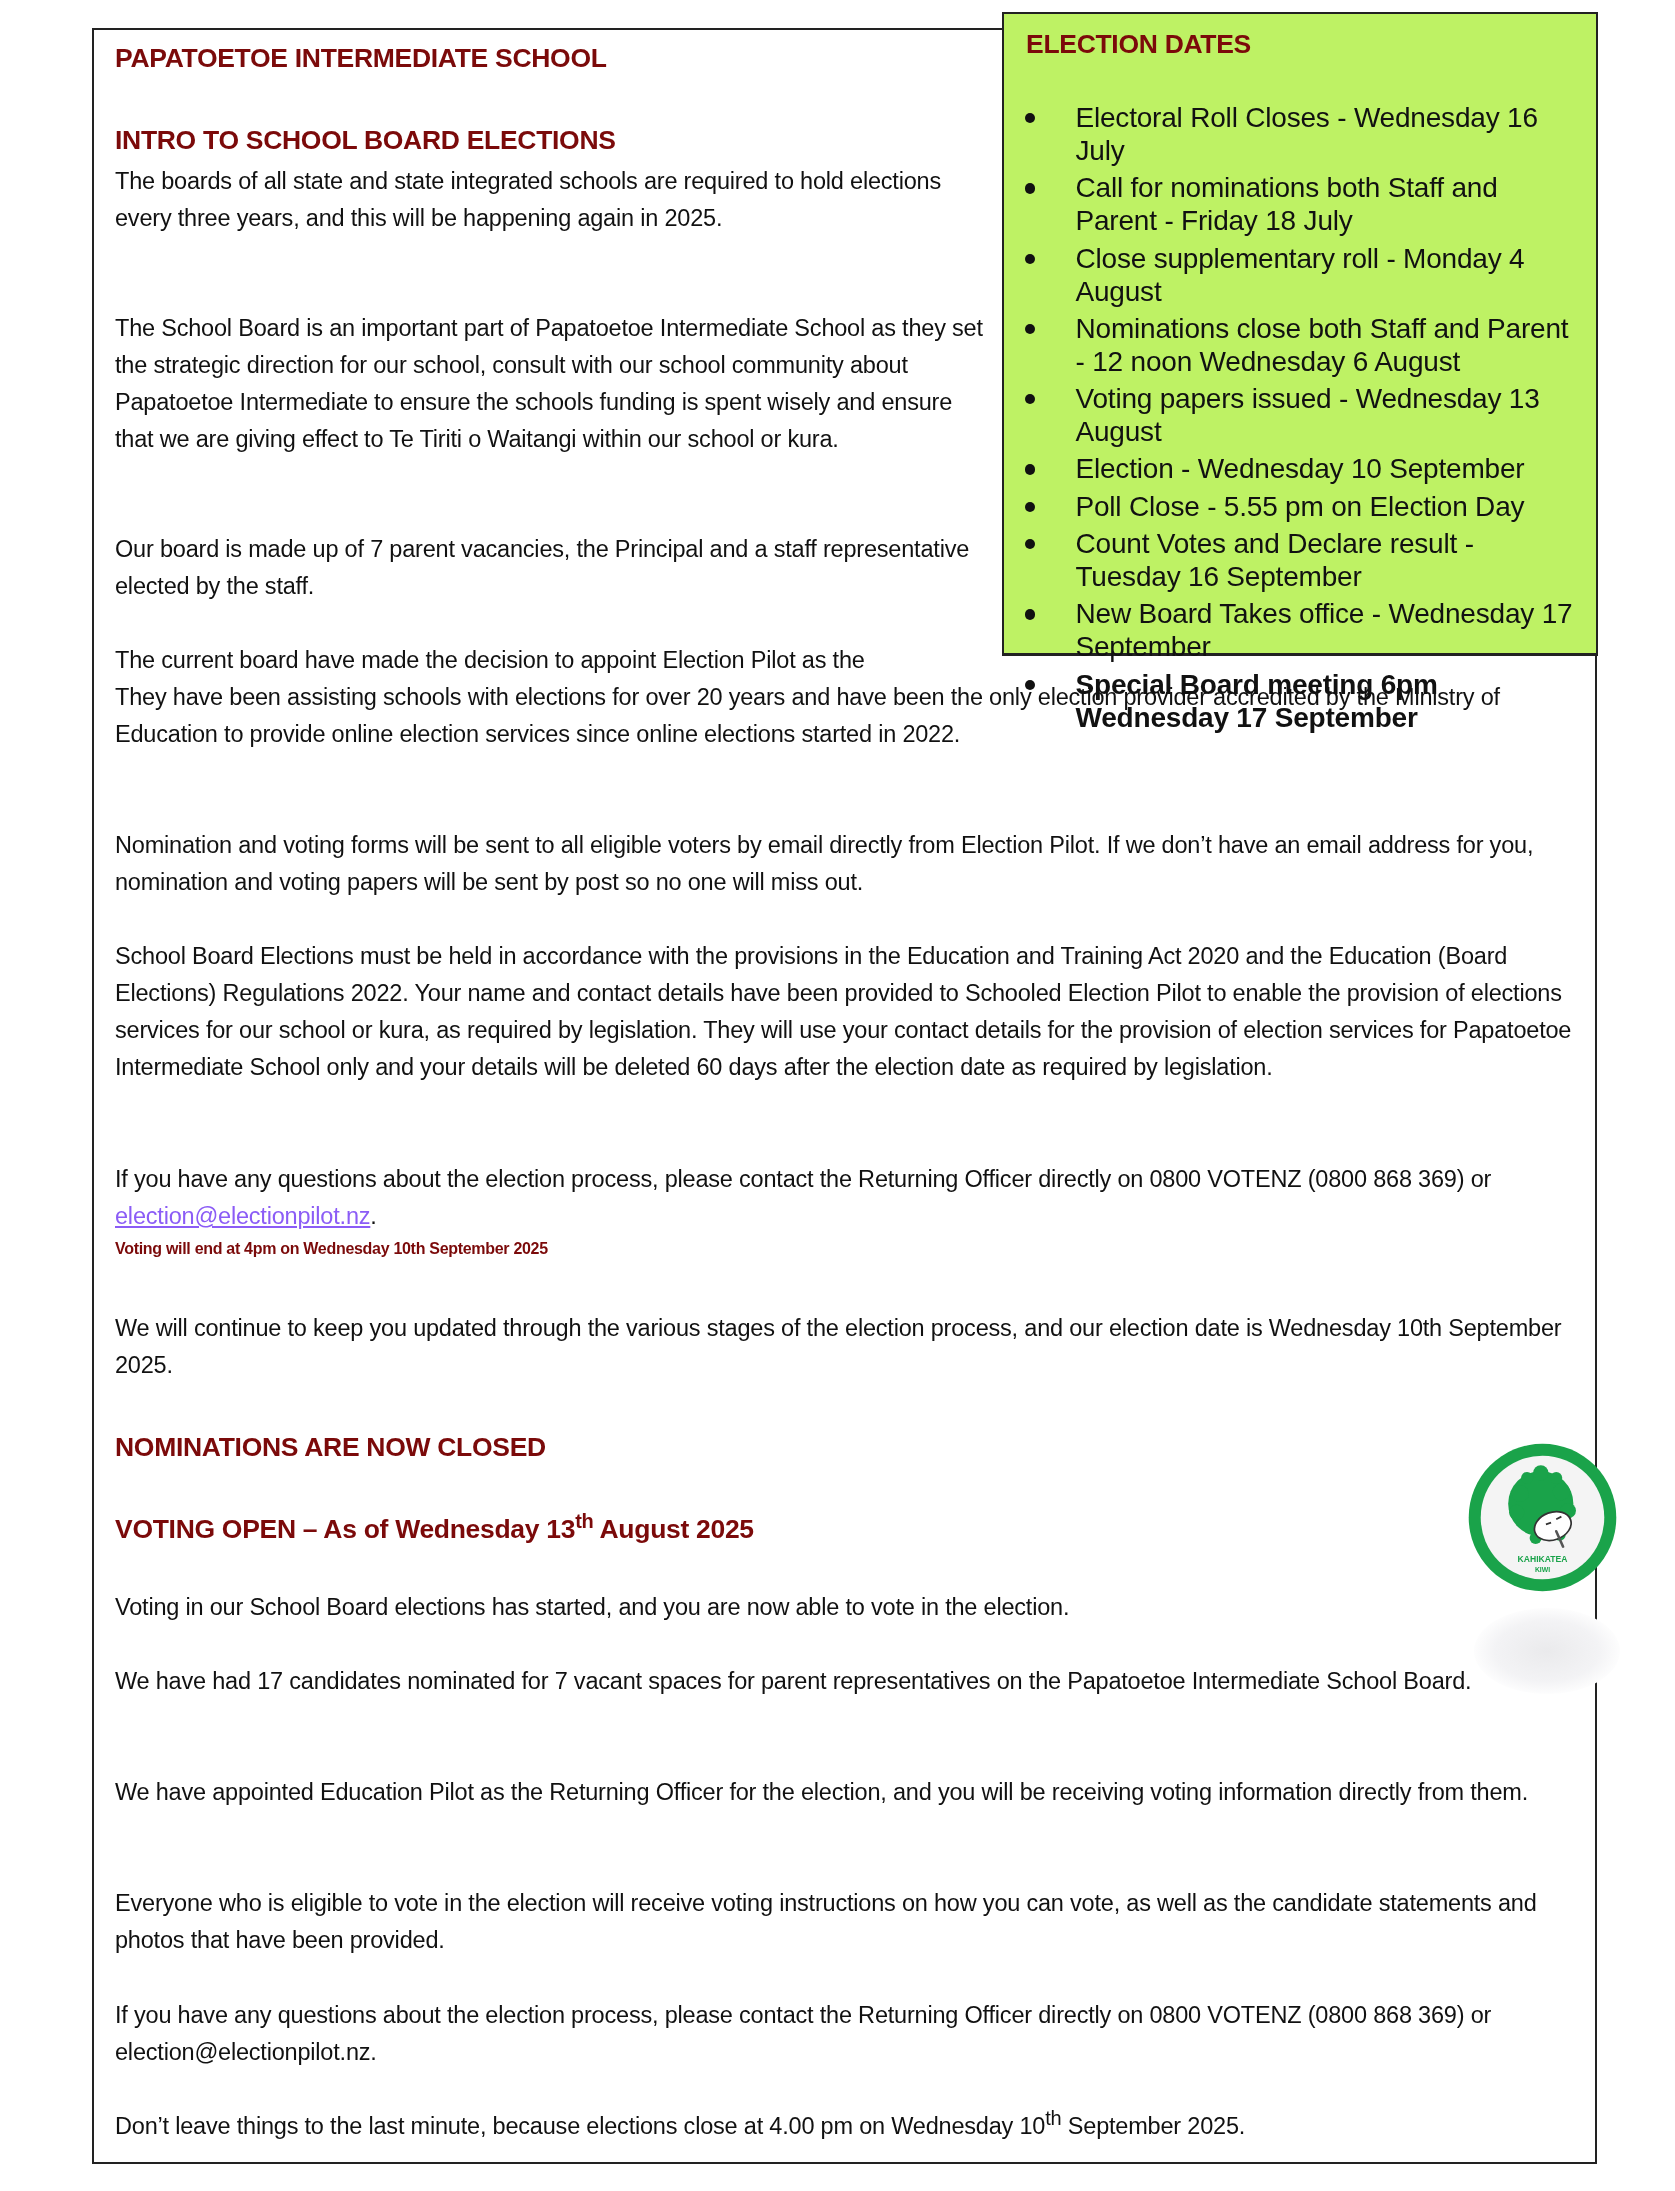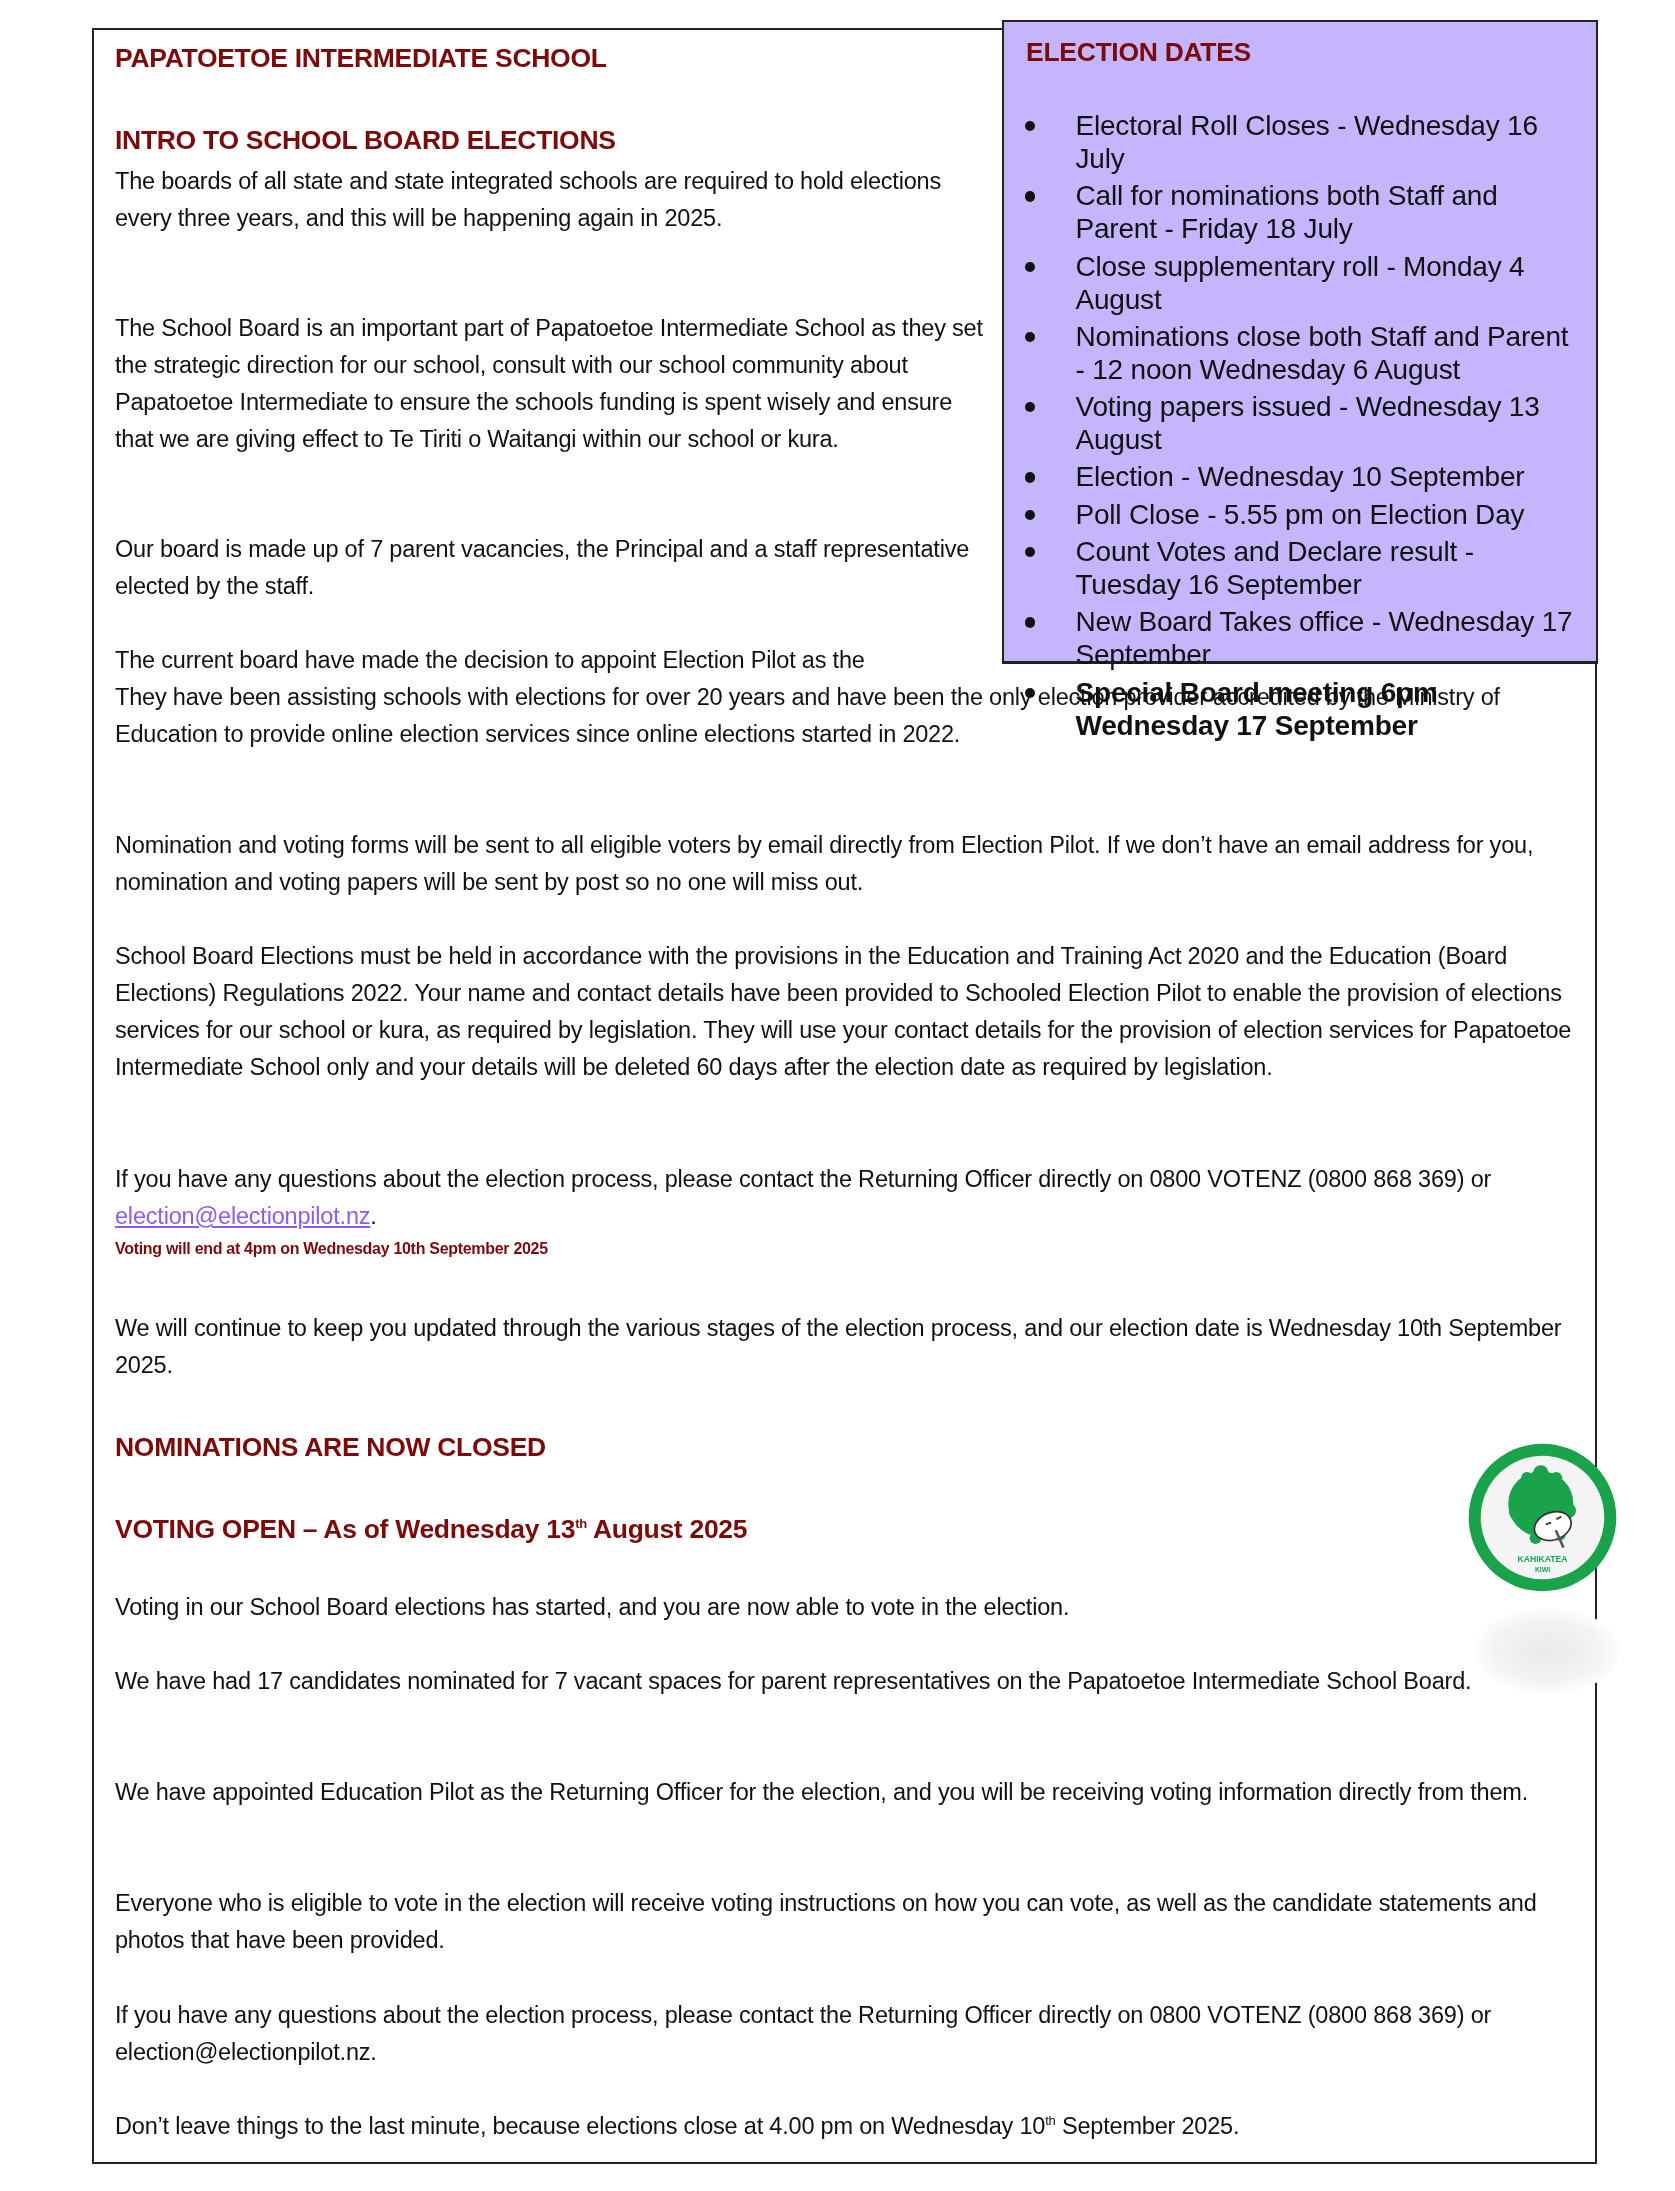--- a/index.html
+++ b/index.html
@@ -1,39 +1,39 @@
 <!DOCTYPE html>
 <html style="font-size:13.7px"><head>
 <meta charset="utf-8">
 <style>
   html, body { margin: 0; padding: 0; background: #ffffff; }
   body { width: 1675px; height: 2192px; position: relative; overflow: hidden;
          font-family: "Liberation Sans", sans-serif; color: #111; }
   .page-frame { position: absolute; left: 92px; top: 28px; width: 1505px; height: 2136px;
                 border: 2.6px solid #222; box-sizing: border-box; }
-  .dates-box { position: absolute; left: 1002px; top: 20px; width: 596px; height: 644px;
-               border: 2.6px solid #222; box-sizing: border-box; background: #c4b5fd; z-index: 2;
+  .dates-box { position: absolute; left: 1002px; top: 12px; width: 596px; height: 644px;
+               border: 2.6px solid #222; box-sizing: border-box; background: #bef264; z-index: 2;
                border-bottom-width: 3.4px; }
   .dates-title { position: absolute; left: 22px; top: 15.4px; font-size: 26.5px; font-weight: bold;
                  color: #7b0a0a; letter-spacing: -0.3px; }
   .dates-list { position: absolute; left: 20.5px; top: 87px; width: 556px; margin: 0; padding: 0;
                 list-style: none; }
   .dates-list li { position: relative; padding-left: 51px; font-size: 28px; line-height: 33px;
                    margin-bottom: 4.3px; letter-spacing: -0.2px; }
   .dates-list li .bullet { position: absolute; left: 0; top: 12px; width: 10.3px; height: 10.3px;
                            border-radius: 50%; background: #111; }
   .dates-list li.bold { font-weight: bold; }
   .content { position: absolute; left: 115px; top: 43px; width: 1464px; }
   .heading { color: #7b0a0a; font-weight: bold; font-size: 26.5px; letter-spacing: -0.3px;
              position: absolute; white-space: nowrap; }
   .para { position: absolute; font-size: 23.5px; line-height: 37px; letter-spacing: -0.2px; }
   .narrow { width: 873px; }
   .wide { width: 1464px; }
   .email-link { text-decoration: underline; color: #8b5cf6; }
-  .sup { font-size: 13px; vertical-align: super; line-height: 0; }
+  .sup { font-size: 20px; vertical-align: super; line-height: 0; }
   .logo { position: absolute; left: 1467px; top: 1442px; width: 151px; height: 151px; z-index: 3; }
   .logo-shadow { position: absolute; left: 1474px; top: 1608px; width: 146px; height: 86px;
                  border-radius: 50%; background: radial-gradient(ellipse at center, #eaeaec 0%, #f3f3f5 50%, #ffffff 75%);
                  z-index: 1; }
 </style>
 </head>
 <body>
 
 <div class="page-frame"></div>
 

